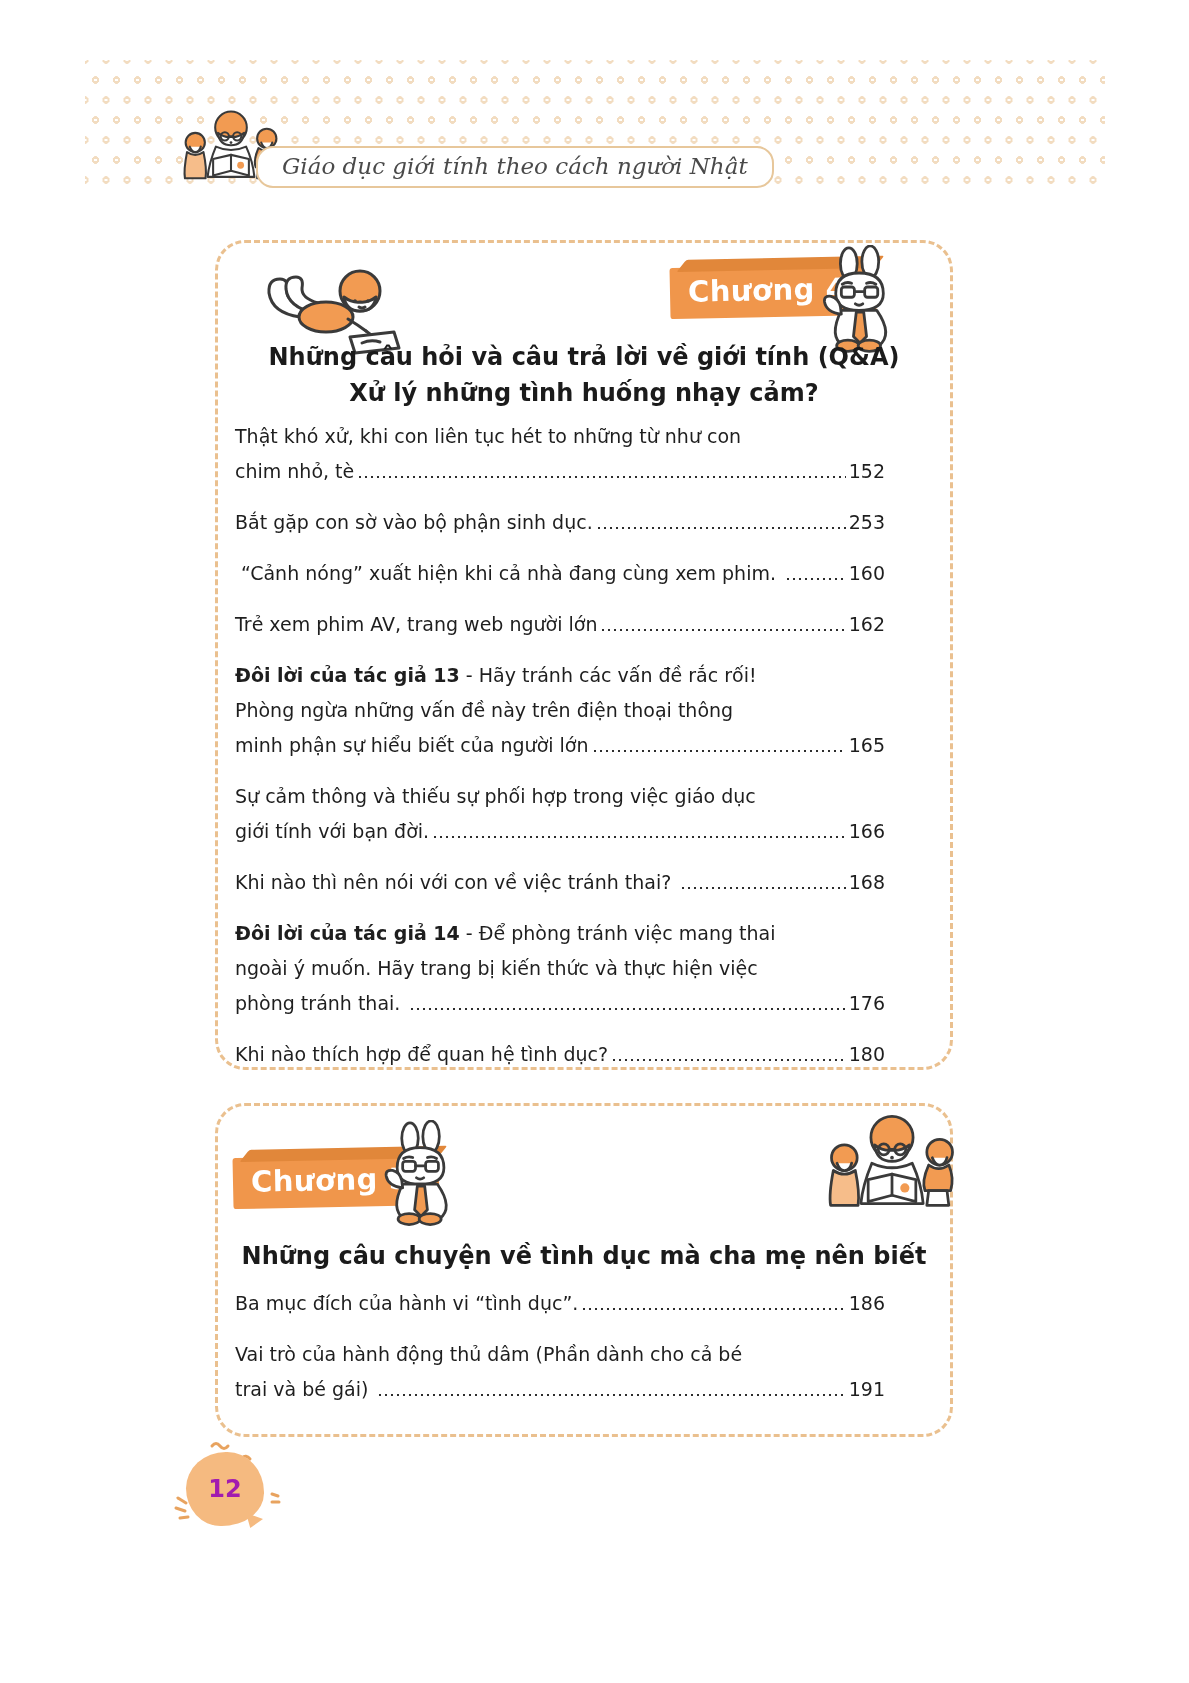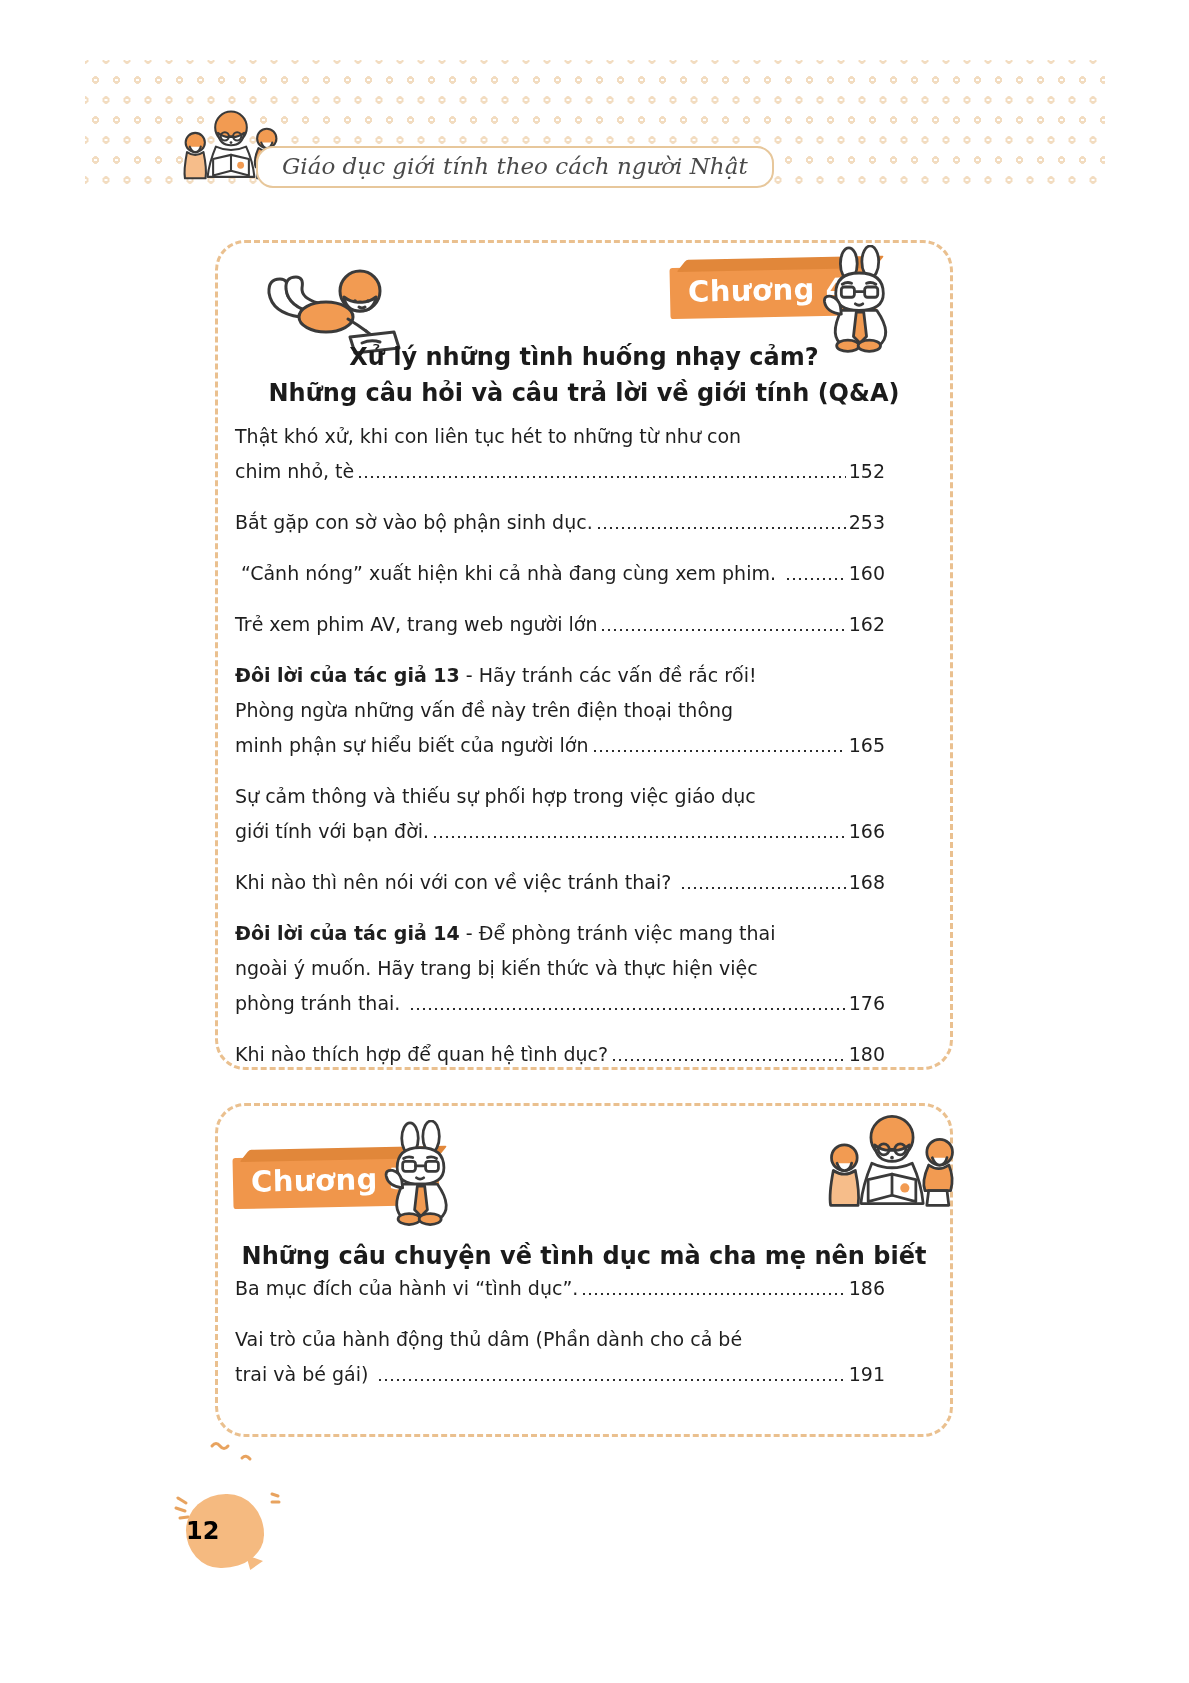--- a/index.html
+++ b/index.html
@@ -53,40 +53,40 @@
 
   .ch-title {
     position:absolute; left:0; right:0; text-align:center;
     font-weight:bold; font-size:24px; line-height:36px; color:#1b1b1b;
   }
   #ch4-title { top:96px; }
   #ch5-title { top:132px; }
 
   .entries { position:absolute; left:17px; width:650px; }
   #ch4-entries { top:176px; }
-  #ch5-entries { top:165px; }
+  #ch5-entries { top:180px; }
 
   .toc-entry { margin-bottom:16px; font-size:19px; line-height:35px; color:#1e1e1e; }
   .toc-line  { white-space:pre; }
   .toc-entry .b { font-weight:bold; }
   .toc-last  { display:flex; }
   .toc-text  { white-space:pre; flex:0 0 auto; }
   .leader {
     flex:1 1 auto; min-width:14px; margin:0 3px;
     background-image:radial-gradient(circle, #2d2d2d 1.15px, rgba(0,0,0,0) 1.5px);
     background-size:6px 6px; background-repeat:repeat-x;
     background-position:0 calc(100% - 9px);
   }
   .pg { flex:0 0 auto; white-space:nowrap; }
 
   .page-bubble {
-    position:absolute; left:186px; top:1494px; width:78px; height:74px;
+    position:absolute; left:186px; top:1452px; width:78px; height:74px;
     background:#f5ba80; border-radius:52% 48% 55% 45% / 50% 55% 45% 52%;
-    display:flex; align-items:center; justify-content:flex-start;
-    font-weight:bold; font-size:24px; color:#000000;
+    display:flex; align-items:center; justify-content:center;
+    font-weight:bold; font-size:24px; color:#a21caf;
   }
   .page-bubble::after {
     content:""; position:absolute; right:1px; bottom:-2px; width:17px; height:15px;
     background:#f5ba80; clip-path:polygon(0 0, 100% 40%, 25% 100%);
   }
   .bubble-marks { position:absolute; left:168px; top:1436px; width:118px; height:104px; pointer-events:none; }
 
   svg .ln { stroke:#3a3a3a; stroke-width:3; stroke-linecap:round; stroke-linejoin:round; fill:none; }
   svg .wh { fill:#ffffff; }  svg .or { fill:#f29b52; }  svg .lo { fill:#f6bd8a; }
 </style>
@@ -158,22 +158,22 @@
         <path class="ln" d="M45 63 Q49 66 53 63"></path>
         <path class="wh ln" d="M30 70 Q16 98 32 108 L70 108 Q86 96 68 70 Z"></path>
         <path class="wh ln" d="M30 74 Q14 72 12 61 Q11 54 19 55 Q27 57 29 66 Z"></path>
         <path class="ln or" d="M46 72 L54 72 L57 98 L50 105 L43 98 Z"></path>
         <ellipse class="or ln" cx="37" cy="108" rx="12" ry="6"></ellipse>
         <ellipse class="or ln" cx="60" cy="108" rx="12" ry="6"></ellipse>
       </svg>
     </div>
 
     <div class="ch-title" id="ch4-title">
+      <div>Những câu hỏi và câu trả lời về giới tính (Q&amp;A)</div>
       <div>Xử lý những tình huống nhạy cảm?</div>
-      <div>Những câu hỏi và câu trả lời về giới tính (Q&amp;A)</div>
     </div>
 
     <div class="entries" id="ch4-entries">
         <div class="toc-entry">
           <div class="toc-line">Thật khó xử, khi con liên tục hét to những từ như con</div>
           <div class="toc-last">
             <span class="toc-text">chim nhỏ, tè</span>
             <span class="leader"></span>
             <span class="pg">152</span>
           </div>

